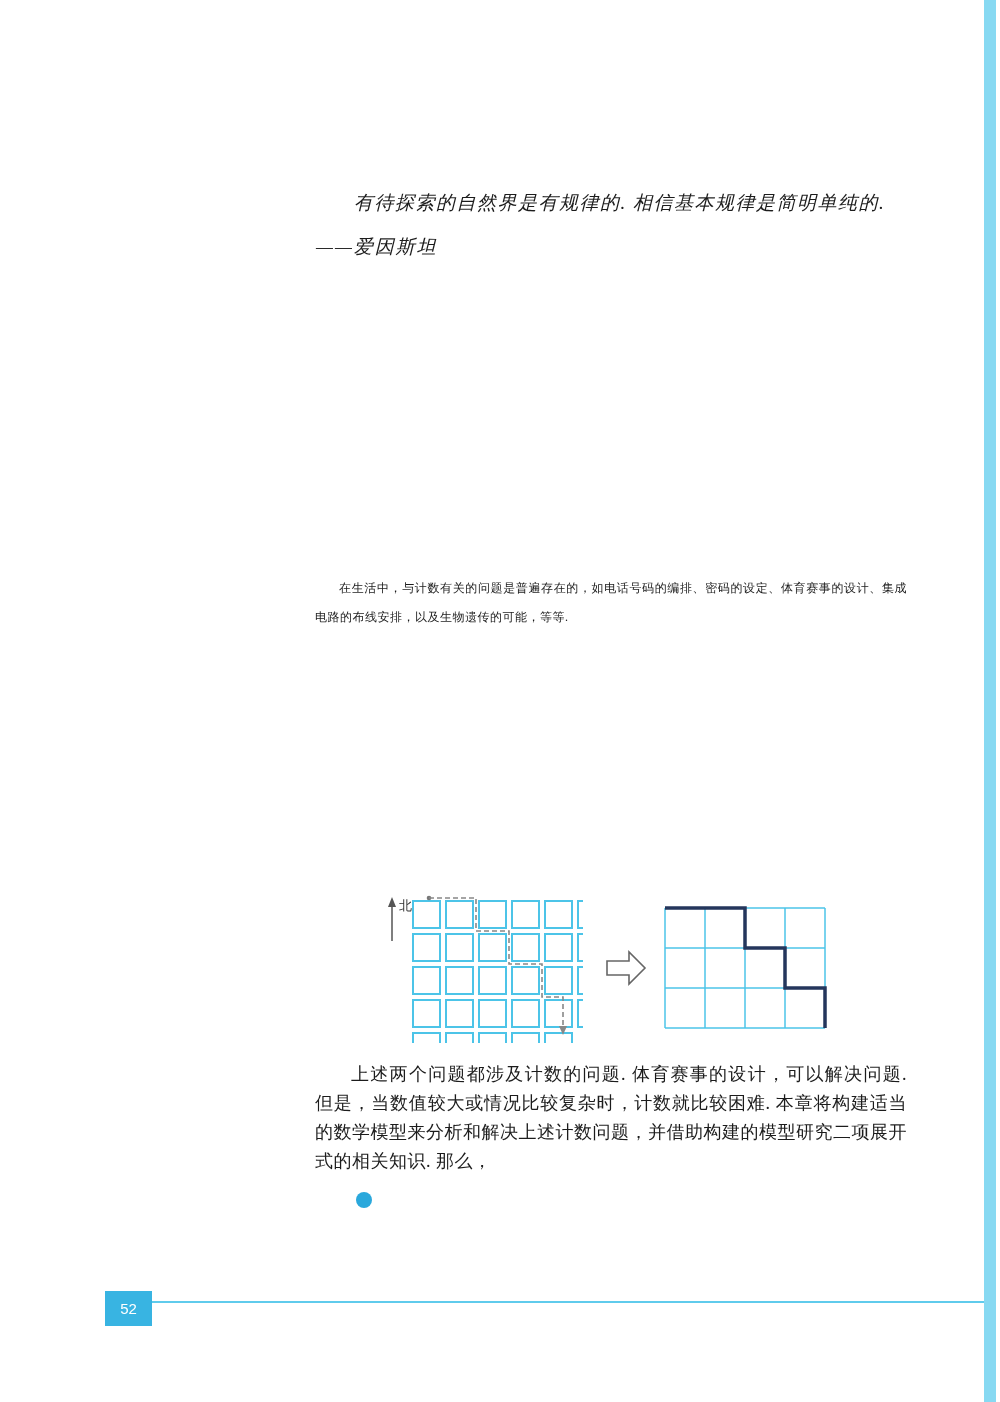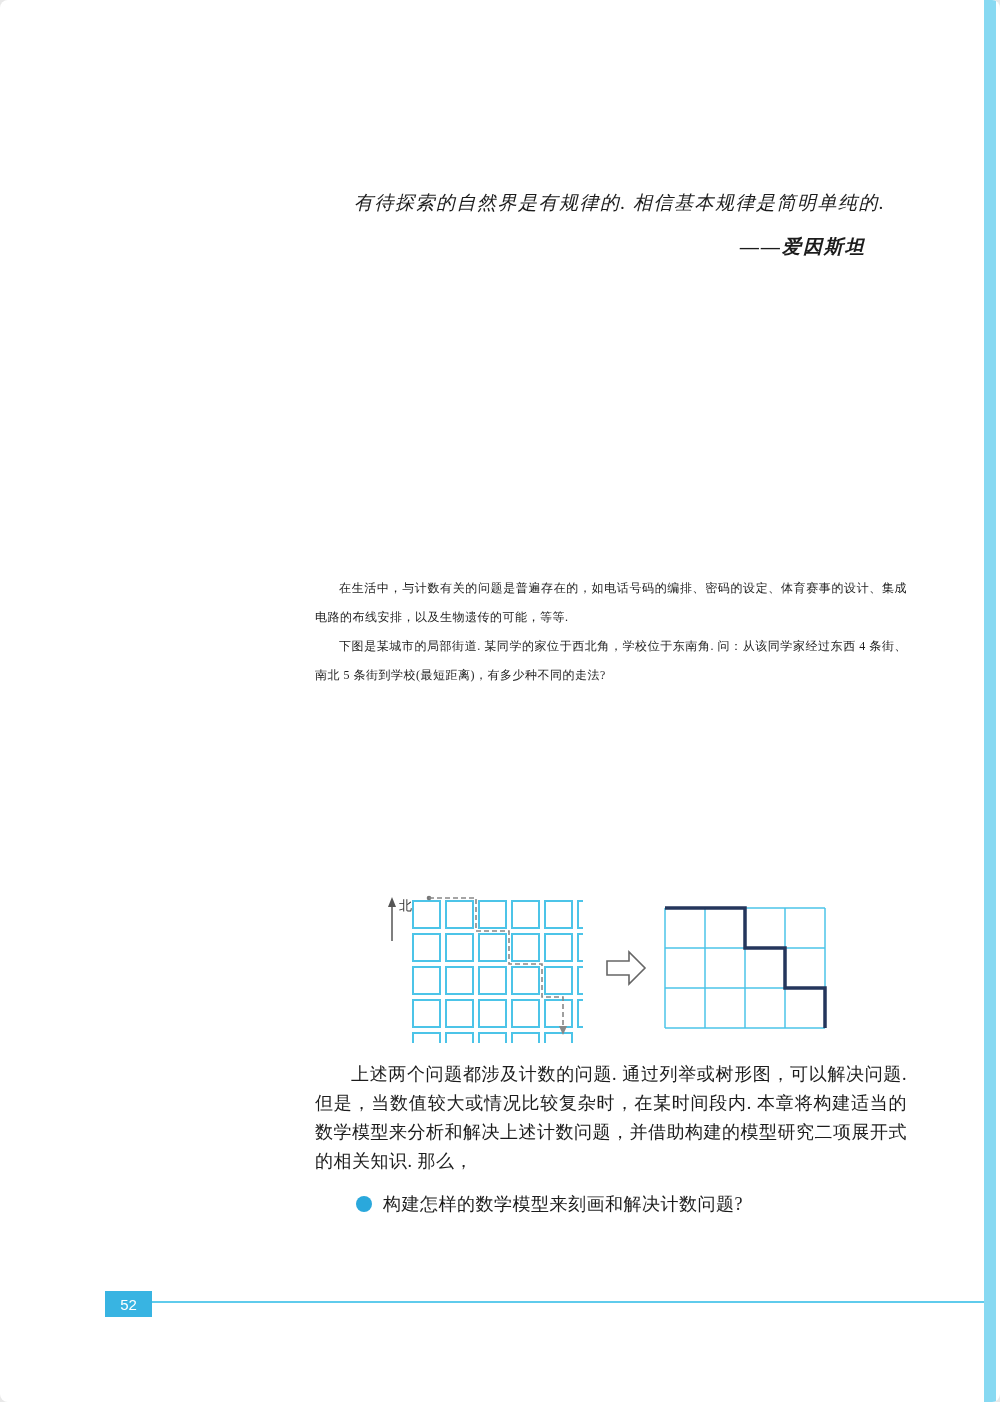--- a/index.html
+++ b/index.html
@@ -6,21 +6,20 @@
   html, body { background: #e8e8e8; }
   .page {
     position: relative;
     width: 1000px;
     height: 1402px;
     margin: 0 auto;
     background: #ffffff;
     font-family: "Liberation Serif", "DejaVu Serif", serif;
     color: #1c1c1c;
     overflow: hidden;
-    border-radius: 8px;
   }
   .side-accent {
     position: absolute;
     top: 0;
     left: 984px;
     width: 12px;
     height: 100%;
     background: #87d9f2;
   }
   .quote {
@@ -28,25 +27,23 @@
     left: 316px;
     top: 186px;
     width: 570px;
     font-size: 19px;
     line-height: 34px;
     letter-spacing: 1.5px;
     font-style: italic;
   }
   .quote-text { text-indent: 2em; text-align: justify; }
   .quote-attr {
-    text-align: right;
     padding-right: 20px;
     margin-top: 10px;
     letter-spacing: 2px;
-    font-weight: bold;
   }
   .body-text {
     position: absolute;
     left: 315px;
     top: 574px;
     width: 592px;
     font-size: 12px;
     line-height: 29px;
     text-align: justify;
     letter-spacing: 0.5px;
@@ -88,21 +85,21 @@
     width: 16px;
     height: 16px;
     border-radius: 50%;
     background: #2aa8dc;
   }
   .footer-pagebox {
     position: absolute;
     left: 105px;
     top: 1291px;
     width: 47px;
-    height: 26px;
+    height: 35px;
     background: #38b4e2;
     color: #ffffff;
     font-family: "Liberation Sans", sans-serif;
     font-size: 15px;
     display: flex;
     align-items: center;
     justify-content: center;
   }
   .footer-line {
     position: absolute;
@@ -120,21 +117,20 @@
 
   <div class="side-accent"></div>
 
   <div class="quote">
     <div class="quote-text">有待探索的自然界是有规律的. 相信基本规律是简明单纯的.</div>
     <div class="quote-attr">——爱因斯坦</div>
   </div>
 
   <div class="body-text">
     <p>在生活中，与计数有关的问题是普遍存在的，如电话号码的编排、密码的设定、体育赛事的设计、集成电路的布线安排，以及生物遗传的可能，等等.</p>
-    <p>下图是某城市的局部街道. 某同学的家位于西北角，学校位于东南角. 问：从该同学家经过东西 4 条街、南北 5 条街到学校(最短距离)，有多少种不同的走法?</p>
   </div>
 
   <div class="diagram-row">
 
     <svg width="200" height="150" viewBox="0 0 200 150">
 
       <g>
         <line x1="9" y1="48" x2="9" y2="12" stroke="#555" stroke-width="1.5"></line>
         <polygon points="9,4 5,14 13,14" fill="#555"></polygon>
         <text x="16" y="17" font-size="13" fill="#333">北</text>
@@ -195,26 +191,25 @@
           <line x1="0" y1="40" x2="160" y2="40"></line>
           <line x1="0" y1="80" x2="160" y2="80"></line>
           <line x1="0" y1="120" x2="160" y2="120"></line>
       </g>
       <path d="M0,0 H80 V40 H120 V80 H160 V120" fill="none" stroke="#24365c" stroke-width="3.5"></path>
     </svg>
 
   </div>
 
   <div class="closing-text">
-    <p>上述两个问题都涉及计数的问题. 通过列举或树形图，可以解决问题. 但是，当数值较大或情况比较复杂时，在某时间段内. 本章将构建适当的数学模型来分析和解决上述计数问题，并借助构建的模型研究二项展开式的相关知识. 那么，</p>
+    <p>上述两个问题都涉及计数的问题. 体育赛事的设计，可以解决问题. 但是，当数值较大或情况比较复杂时，计数就比较困难. 本章将构建适当的数学模型来分析和解决上述计数问题，并借助构建的模型研究二项展开式的相关知识. 那么，</p>
   </div>
 
   <div class="question-line">
     <span class="bullet-dot"></span>
-    <span>构建怎样的数学模型来刻画和解决计数问题?</span>
   </div>
 
   <div class="footer-pagebox">
     <span>52</span>
   </div>
   <div class="footer-line"></div>
 
 </div>
 
 </body></html>

